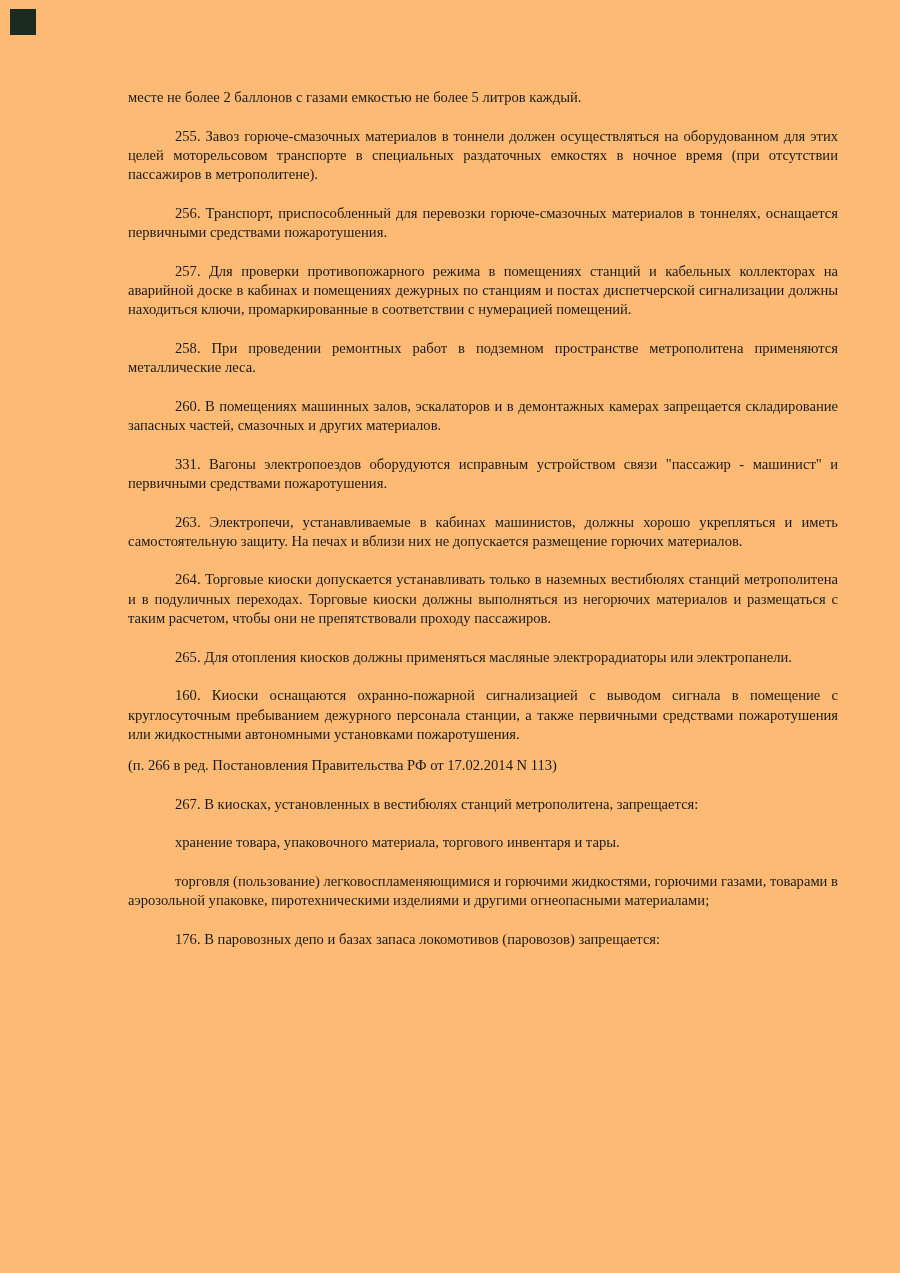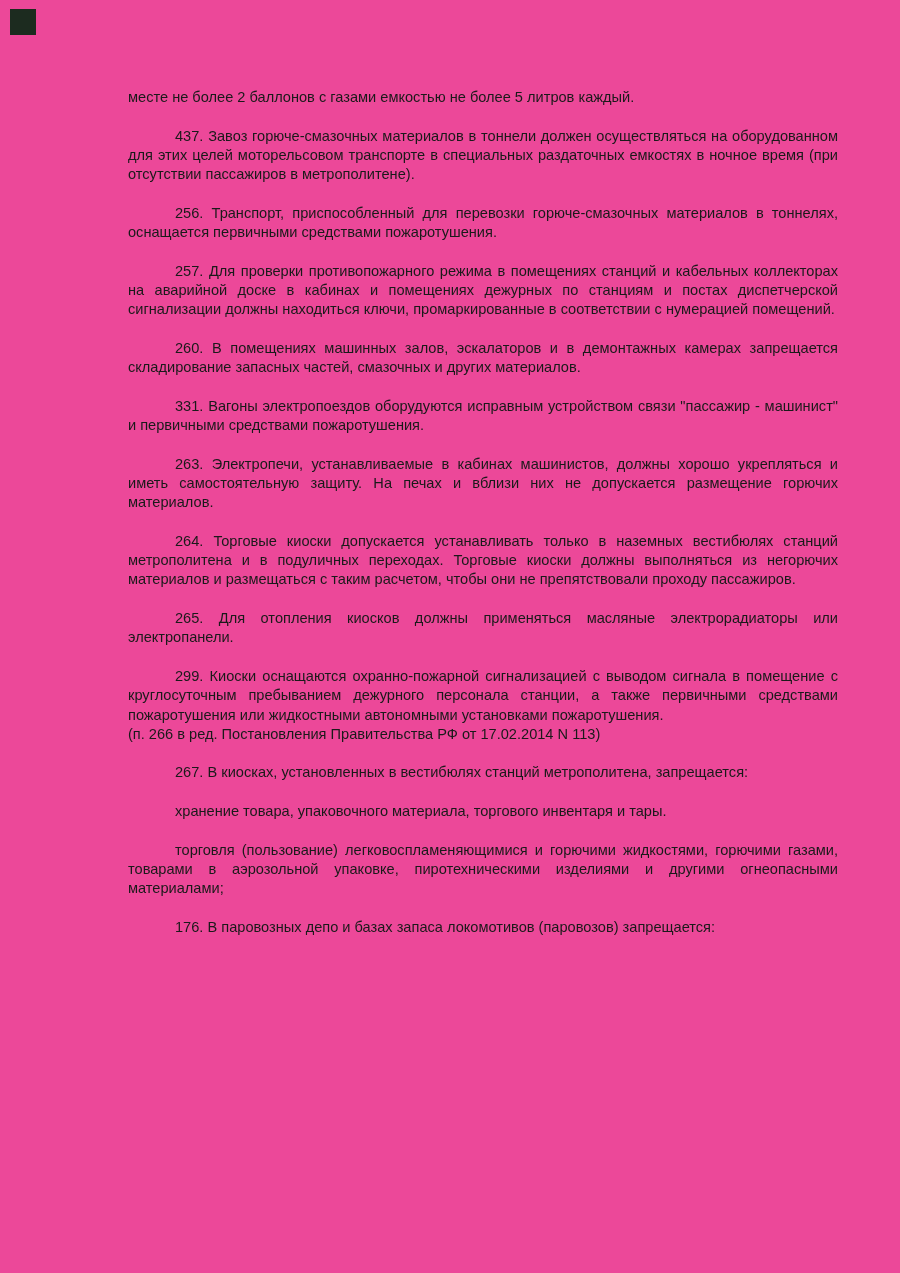--- a/index.html
+++ b/index.html
@@ -4,23 +4,23 @@
 <style>
   html, body {
     margin: 0;
     padding: 0;
     background: #ffffff;
   }
   .page {
     position: relative;
     width: 900px;
     height: 1273px;
-    background: #ec4899;
+    background: #fdba74;
     overflow: hidden;
-    font-family: Liberation Sans, sans-serif;
+    font-family: Liberation Serif, serif;
     color: #1a1a1a;
   }
   .corner-mark {
     position: absolute;
     left: 10px;
     top: 9px;
     width: 26px;
     height: 26px;
     background: #1c2b1f;
   }
@@ -43,40 +43,41 @@
   .content p:first-child {
     margin-top: 0;
   }
   p.body {
     text-indent: 47px;
   }
   p.cont {
     text-indent: 0;
   }
   p.note {
-    margin-top: 0;
+    margin-top: 12px;
     text-indent: 0;
     text-align: left;
   }
 </style>
 </head>
 <body>
 
 <div class="page">
   <div class="corner-mark"></div>
   <div class="content">
     <p class="cont">месте не более 2 баллонов с газами емкостью не более 5 литров каждый.</p>
-    <p class="body">437. Завоз горюче-смазочных материалов в тоннели должен осуществляться на оборудованном для этих целей моторельсовом транспорте в специальных раздаточных емкостях в ночное время (при отсутствии пассажиров в метрополитене).</p>
+    <p class="body">255. Завоз горюче-смазочных материалов в тоннели должен осуществляться на оборудованном для этих целей моторельсовом транспорте в специальных раздаточных емкостях в ночное время (при отсутствии пассажиров в метрополитене).</p>
     <p class="body">256. Транспорт, приспособленный для перевозки горюче-смазочных материалов в тоннелях, оснащается первичными средствами пожаротушения.</p>
     <p class="body">257. Для проверки противопожарного режима в помещениях станций и кабельных коллекторах на аварийной доске в кабинах и помещениях дежурных по станциям и постах диспетчерской сигнализации должны находиться ключи, промаркированные в соответствии с нумерацией помещений.</p>
+    <p class="body">258. При проведении ремонтных работ в подземном пространстве метрополитена применяются металлические леса.</p>
     <p class="body">260. В помещениях машинных залов, эскалаторов и в демонтажных камерах запрещается складирование запасных частей, смазочных и других материалов.</p>
     <p class="body">331. Вагоны электропоездов оборудуются исправным устройством связи "пассажир - машинист" и первичными средствами пожаротушения.</p>
     <p class="body">263. Электропечи, устанавливаемые в кабинах машинистов, должны хорошо укрепляться и иметь самостоятельную защиту. На печах и вблизи них не допускается размещение горючих материалов.</p>
     <p class="body">264. Торговые киоски допускается устанавливать только в наземных вестибюлях станций метрополитена и в подуличных переходах. Торговые киоски должны выполняться из негорючих материалов и размещаться с таким расчетом, чтобы они не препятствовали проходу пассажиров.</p>
     <p class="body">265. Для отопления киосков должны применяться масляные электрорадиаторы или электропанели.</p>
-    <p class="body">299. Киоски оснащаются охранно-пожарной сигнализацией с выводом сигнала в помещение с круглосуточным пребыванием дежурного персонала станции, а также первичными средствами пожаротушения или жидкостными автономными установками пожаротушения.</p>
+    <p class="body">160. Киоски оснащаются охранно-пожарной сигнализацией с выводом сигнала в помещение с круглосуточным пребыванием дежурного персонала станции, а также первичными средствами пожаротушения или жидкостными автономными установками пожаротушения.</p>
     <p class="note">(п. 266 в ред. Постановления Правительства РФ от 17.02.2014 N 113)</p>
     <p class="body">267. В киосках, установленных в вестибюлях станций метрополитена, запрещается:</p>
     <p class="body">хранение товара, упаковочного материала, торгового инвентаря и тары.</p>
     <p class="body">торговля (пользование) легковоспламеняющимися и горючими жидкостями, горючими газами, товарами в аэрозольной упаковке, пиротехническими изделиями и другими огнеопасными материалами;</p>
     <p class="body">176. В паровозных депо и базах запаса локомотивов (паровозов) запрещается:</p>
   </div>
 </div>
 
 </body></html>

